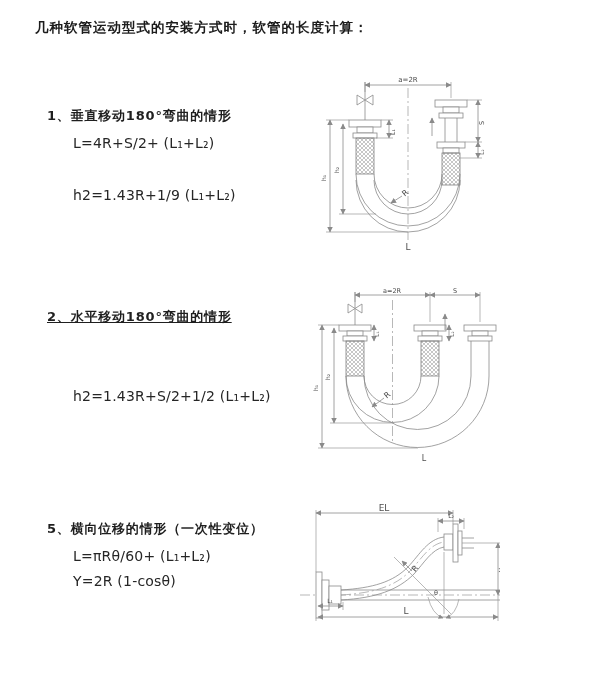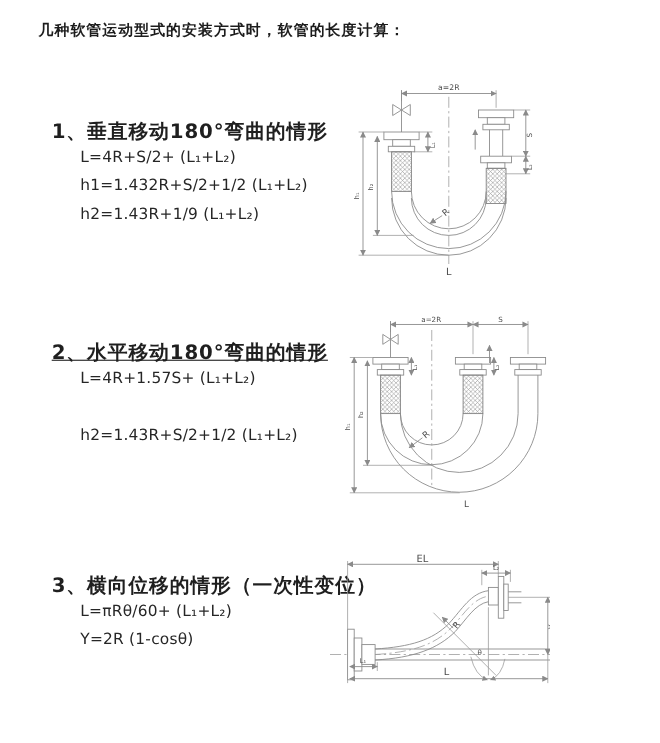--- a/index.html
+++ b/index.html
@@ -1,48 +1,46 @@
 <!DOCTYPE html>
 <html><head>
 <meta charset="utf-8">
 <style>
   html,body{margin:0;padding:0;background:#fff;}
   .page{position:relative;width:500px;height:675px;background:#ffffff;overflow:hidden;
         font-family:"DejaVu Sans","Liberation Sans",sans-serif;color:#222;}
   .title{position:absolute;left:35px;top:19px;font-size:13.5px;font-weight:600;
          letter-spacing:1px;color:#1c1c1c;white-space:nowrap;}
-  .heading{position:absolute;left:47px;font-size:18px;font-weight:600;
+  .heading{position:absolute;left:47px;font-size:13px;font-weight:600;
            letter-spacing:.8px;color:#1f1f1f;white-space:nowrap;}
   .formula{position:absolute;left:73px;font-size:14px;font-weight:400;
            letter-spacing:.2px;color:#262626;white-space:nowrap;}
   svg{position:absolute;overflow:visible;}
   svg text{font-family:"DejaVu Sans","Liberation Sans",sans-serif;fill:#4d4d4d;}
   .dln{stroke:#8a8a8a;stroke-width:.8;fill:none;}
   .dthin{stroke:#9a9a9a;stroke-width:.7;fill:none;}
   .dcl{stroke:#9a9a9a;stroke-width:.7;fill:none;stroke-dasharray:10 3 2 3;}
   .dfl{stroke:#8a8a8a;stroke-width:.8;fill:#ffffff;}
   .dbr{stroke:#808080;stroke-width:.8;}
 </style>
 </head>
 <body>
 
 <div class="page">
 
   <div class="title">几种软管运动型式的安装方式时，软管的长度计算：</div>
 
   <div class="heading" style="top:107px;">1、垂直移动180°弯曲的情形</div>
   <div class="formula" style="top:135px;">L=4R+S/2+ (L₁+L₂)</div>
-  <div class="formula" style="top:161px;">h1=1.432R+S/2+1/2 (L₁+L₂)</div>
   <div class="formula" style="top:187px;">h2=1.43R+1/9 (L₁+L₂)</div>
 
   <div class="heading" style="top:308px;text-decoration:underline;">2、水平移动180°弯曲的情形</div>
-  <div class="formula" style="top:336px;">L=4R+1.57S+ (L₁+L₂)</div>
   <div class="formula" style="top:388px;text-align:center;">h2=1.43R+S/2+1/2 (L₁+L₂)</div>
 
-  <div class="heading" style="top:520px;">3、横向位移的情形（一次性变位）</div>
+  <div class="heading" style="top:520px;">5、横向位移的情形（一次性变位）</div>
   <div class="formula" style="top:548px;">L=πRθ/60+ (L₁+L₂)</div>
   <div class="formula" style="top:573px;">Y=2R (1-cosθ)</div>
 
   <svg style="left:312px;top:74px;" width="235" height="185" viewBox="0 0 235 185">
     <defs>
       <pattern id="hp1" width="4" height="4" patternUnits="userSpaceOnUse">
         <path d="M0,0 L4,4 M4,0 L0,4" stroke="#8f8f8f" stroke-width="0.5"></path>
       </pattern>
       <marker id="a1" viewBox="0 0 10 10" refX="9" refY="5" markerWidth="7" markerHeight="7" orient="auto-start-reverse">
         <path d="M0,0 L10,5 L0,10 z" fill="#8a8a8a"></path>

